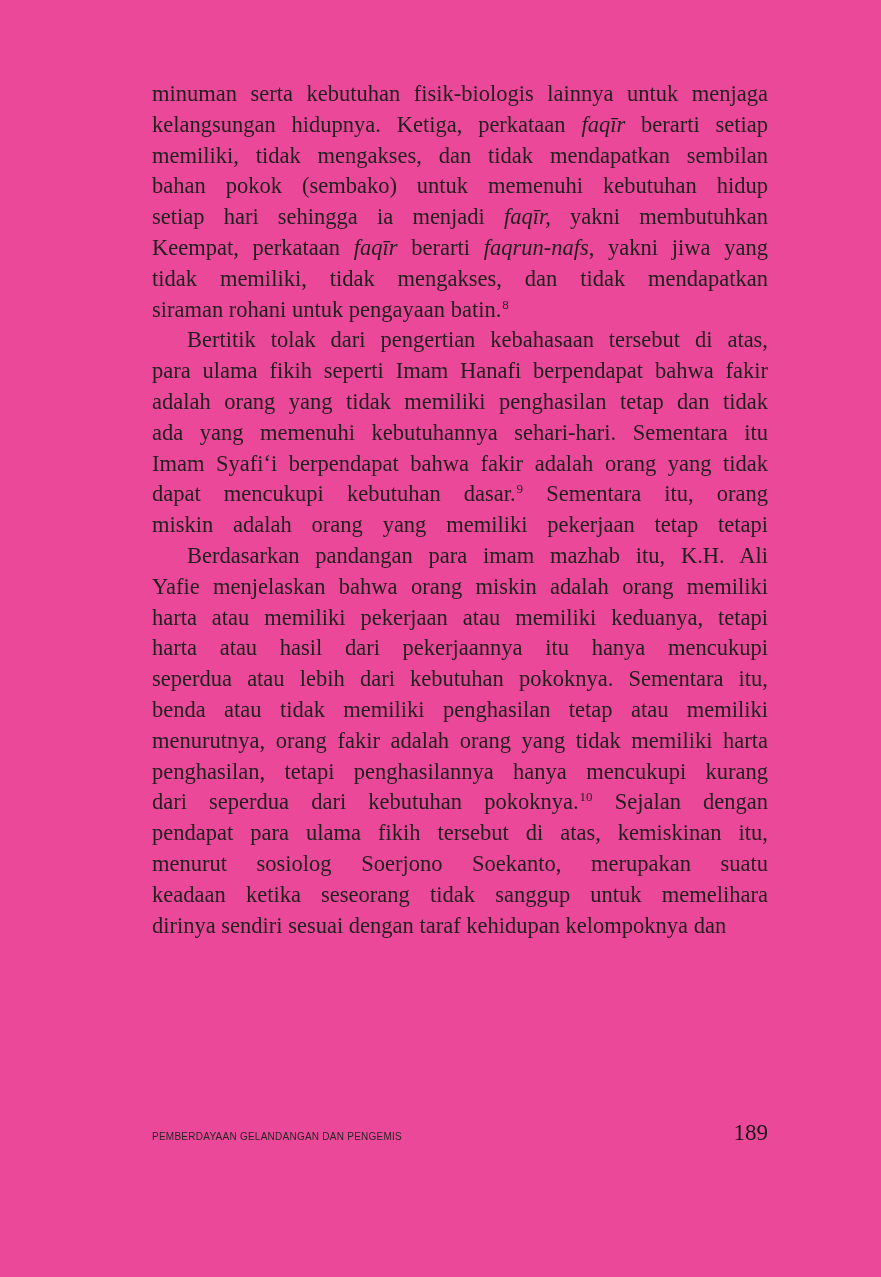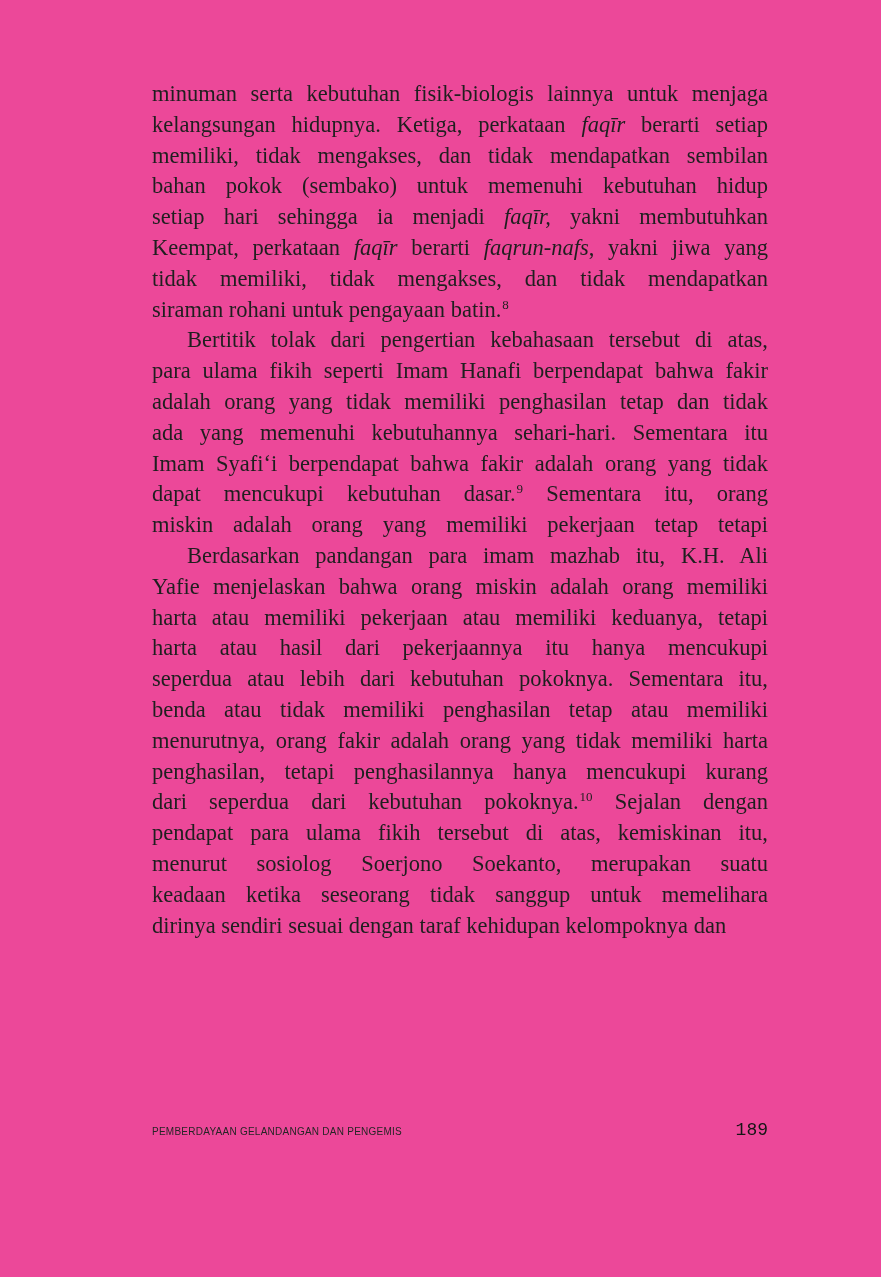--- a/index.html
+++ b/index.html
@@ -66,22 +66,22 @@
     justify-content: space-between;
     align-items: baseline;
   }
   .running-title {
     font-family: "Liberation Sans", sans-serif;
     font-size: 10px;
     letter-spacing: 0.25px;
     color: #252525;
   }
   .page-number {
-    font-family: Liberation Mono, monospace;
-    font-size: 18px;
+    font-family: Liberation Serif, serif;
+    font-size: 23px;
     color: #151515;
   }
 </style>
 </head>
 <body>
 
 <div class="page">
 
   <div class="text-body">
       <div class="para">

